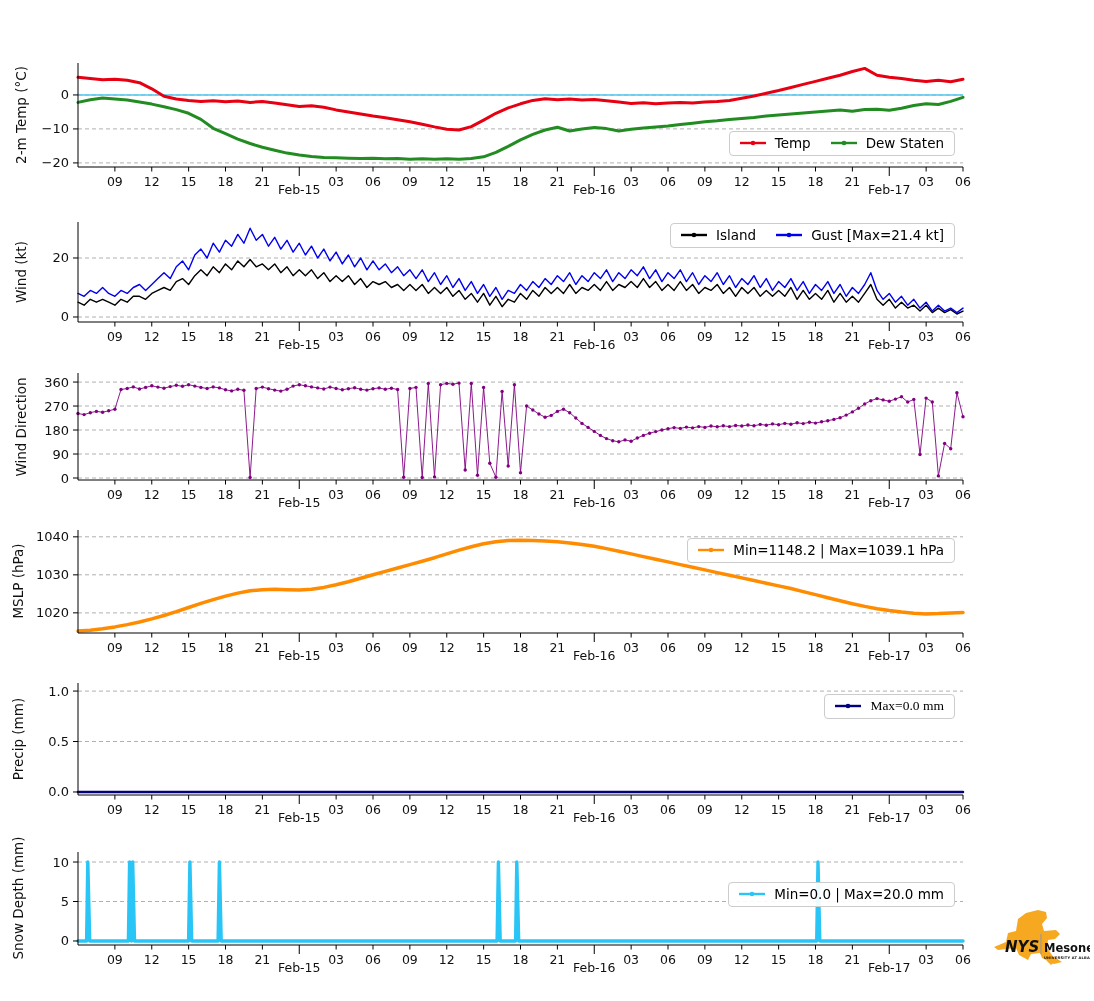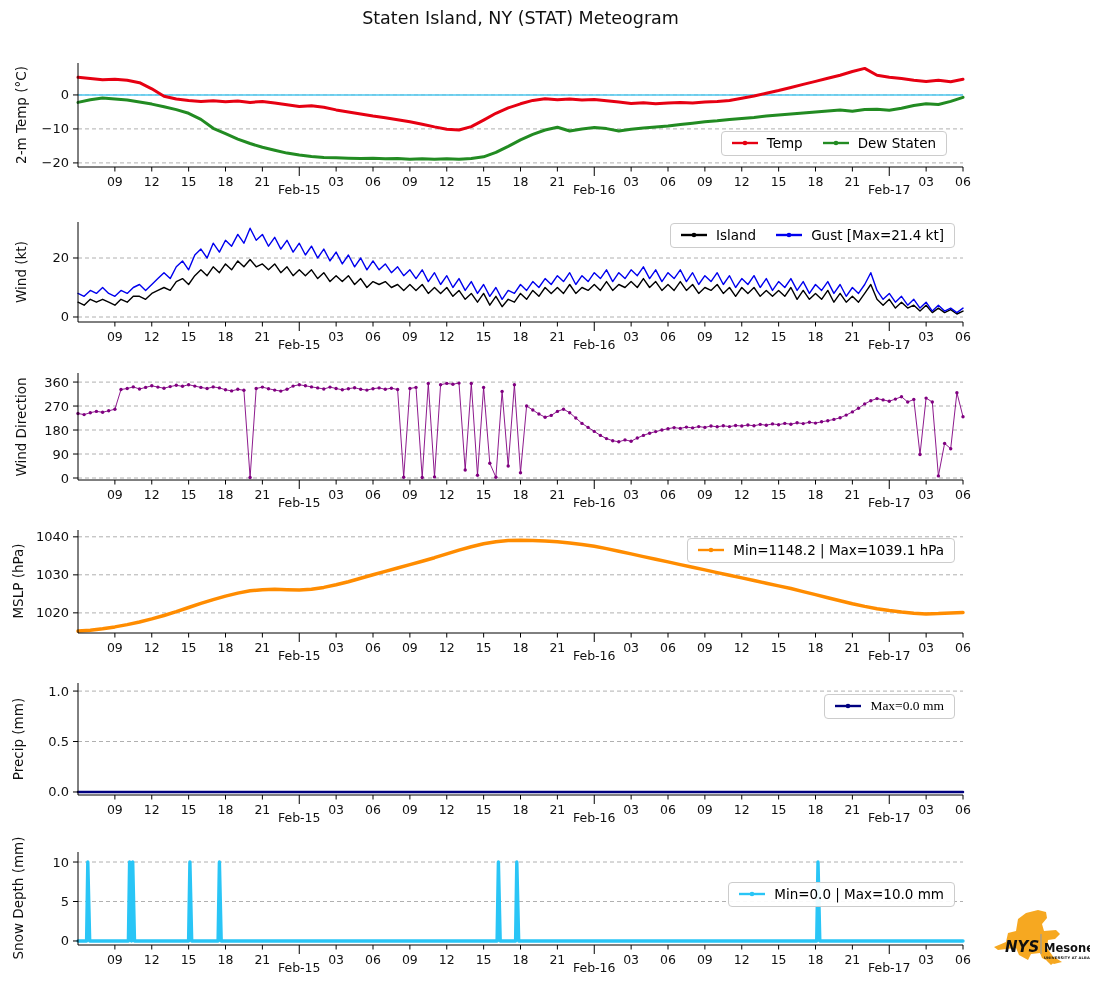--- a/index.html
+++ b/index.html
@@ -15,21 +15,20 @@
           padding:3px 10px 4px 8px;border:1px solid #cccccc;border-radius:4px;
           background:rgba(255,255,255,0.92);font-size:13.5px;z-index:5;}
   .legend .entry{display:flex;align-items:center;gap:7px;white-space:nowrap;}
   #logo{position:absolute;left:984px;top:903px;}
 </style>
 </head>
 <body>
 
 <div id="stage">
   <div class="title">
-    <div>Staten Island, NY (STAT) Meteogram</div>
   </div>
 
   <svg id="plot" width="1094" height="1001">
       <g>
         <line x1="78" x2="963" y1="94.9" y2="94.9" stroke="#b0b0b0" stroke-width="1" stroke-dasharray="4 3"></line>
         <line x1="78" x2="963" y1="128.9" y2="128.9" stroke="#b0b0b0" stroke-width="1" stroke-dasharray="4 3"></line>
         <line x1="78" x2="963" y1="162.9" y2="162.9" stroke="#b0b0b0" stroke-width="1" stroke-dasharray="4 3"></line>
         <line x1="78" x2="963" y1="94.94771241830065" y2="94.94771241830065" stroke="#4ec9f0" stroke-width="1.6"></line>
         <path d="M78.0 77.3L90.3 78.6L102.6 79.7L114.9 79.3L127.2 80.3L139.5 82.7L151.8 88.8L164.0 96.3L176.3 99.0L188.6 100.4L200.9 101.4L213.2 100.7L225.5 101.7L237.8 101.1L250.1 102.4L262.4 101.4L274.7 103.1L287.0 104.8L299.3 106.5L311.5 105.8L323.8 107.2L336.1 109.9L348.4 111.9L360.7 114.0L373.0 116.0L385.3 117.7L397.6 119.8L409.9 121.8L422.2 124.2L434.5 126.9L446.8 129.3L459.0 130.0L471.3 126.6L483.6 120.1L495.9 113.3L508.2 107.9L520.5 103.8L532.8 100.4L545.1 98.7L557.4 99.7L569.7 99.0L582.0 100.0L594.3 99.4L606.5 100.7L618.8 102.1L631.1 103.4L643.4 102.8L655.7 103.8L668.0 103.1L680.3 102.4L692.6 103.1L704.9 102.1L717.2 101.4L729.5 100.4L741.8 98.3L754.0 96.0L766.3 93.2L778.6 90.5L790.9 87.5L803.2 84.4L815.5 81.4L827.8 78.3L840.1 75.2L852.4 71.5L864.7 68.4L877.0 75.2L889.3 77.3L901.5 78.6L913.8 80.3L926.1 81.4L938.4 80.3L950.7 81.7L963.0 79.3" fill="none" stroke="#e60012" stroke-width="3" stroke-linejoin="round" stroke-linecap="round"></path>
         <path d="M78.0 102.4L90.3 99.7L102.6 98.0L114.9 99.0L127.2 100.0L139.5 102.1L151.8 104.1L164.0 106.8L176.3 109.6L188.6 113.3L200.9 119.4L213.2 128.3L225.5 133.7L237.8 139.1L250.1 143.5L262.4 147.3L274.7 150.3L287.0 153.1L299.3 155.1L311.5 156.5L323.8 157.5L336.1 157.8L348.4 158.2L360.7 158.5L373.0 158.2L385.3 158.8L397.6 158.5L409.9 159.2L422.2 158.8L434.5 159.2L446.8 158.8L459.0 159.2L471.3 158.5L483.6 156.8L495.9 152.4L508.2 146.3L520.5 139.8L532.8 134.4L545.1 130.0L557.4 127.2L569.7 131.0L582.0 128.9L594.3 127.6L606.5 128.6L618.8 131.0L631.1 129.3L643.4 127.9L655.7 126.9L668.0 125.9L680.3 124.5L692.6 123.2L704.9 121.8L717.2 120.8L729.5 119.4L741.8 118.4L754.0 117.4L766.3 116.0L778.6 115.0L790.9 114.0L803.2 113.0L815.5 111.9L827.8 110.9L840.1 109.9L852.4 111.3L864.7 109.6L877.0 109.2L889.3 110.2L901.5 108.2L913.8 105.5L926.1 103.8L938.4 104.5L950.7 101.4L963.0 97.3" fill="none" stroke="#228b22" stroke-width="3" stroke-linejoin="round" stroke-linecap="round"></path>
@@ -558,21 +557,21 @@
   <div class="ylab" style="left:18px;top:739px;">Precip (mm)</div>
   <div class="ylab" style="left:18px;top:898px;">Snow Depth (mm)</div>
 
   <svg id="logo" width="106" height="92" viewBox="0 0 106 92">
     <path fill="#f6a821" d="M10,44 L22,39 L24,30 L32,28 L34,16 L42,10 L54,7 L62,9 L63,15 L58,21 L60,28 L72,27 L76,31 L71,36 L64,37 L63,45 L68,52 L72,58 L67,62 L60,55 L56,50 L47,51 L44,57 L35,52 L32,45 L22,46 L14,47 Z M56,50 L70,54 L78,59 L70,61 L58,55 Z"></path>
     <line x1="57" y1="31" x2="57" y2="51" stroke="#9a9a9a" stroke-width="1.2"></line>
     <text x="21" y="49" font-size="15" font-weight="bold" font-style="italic" fill="#ffffff">NYS</text>
     <text x="60" y="49" font-size="11.5" font-weight="bold" fill="#5c2d91">Mesonet</text>
     <text x="60" y="56" font-size="3.6" font-weight="bold" fill="#5c2d91" letter-spacing="0.2">UNIVERSITY AT ALBANY</text>
   </svg>
-<div class="legend" style="top: 131px; right: 147px; text-align: right;">
+<div class="legend" style="top: 131px; right: 139px; text-align: right;">
       <div class="entry">
         <svg width="30" height="10">
           <line x1="2" x2="28" y1="5" y2="5" stroke="#e60012" stroke-width="2.4"></line>
           <circle cx="15" cy="5" r="2.3" fill="#e60012"></circle>
         </svg>
         <span>Temp</span>
       </div>
       <div class="entry">
         <svg width="30" height="10">
           <line x1="2" x2="28" y1="5" y2="5" stroke="#228b22" stroke-width="2.4"></line>
@@ -614,16 +613,16 @@
         </svg>
         <span>Max=0.0 mm</span>
       </div>
     </div>
     <div class="legend" style="top: 882px; right: 139px;">
       <div class="entry">
         <svg width="30" height="10">
           <line x1="2" x2="28" y1="5" y2="5" stroke="#29c5f6" stroke-width="2.4"></line>
           <circle cx="15" cy="5" r="2.3" fill="#29c5f6"></circle>
         </svg>
-        <span>Min=0.0 | Max=10.0 mm</span>
+        <span>Min=0.0 | Max=20.0 mm</span>
       </div>
     </div>
   </div>
 
 </body></html>

